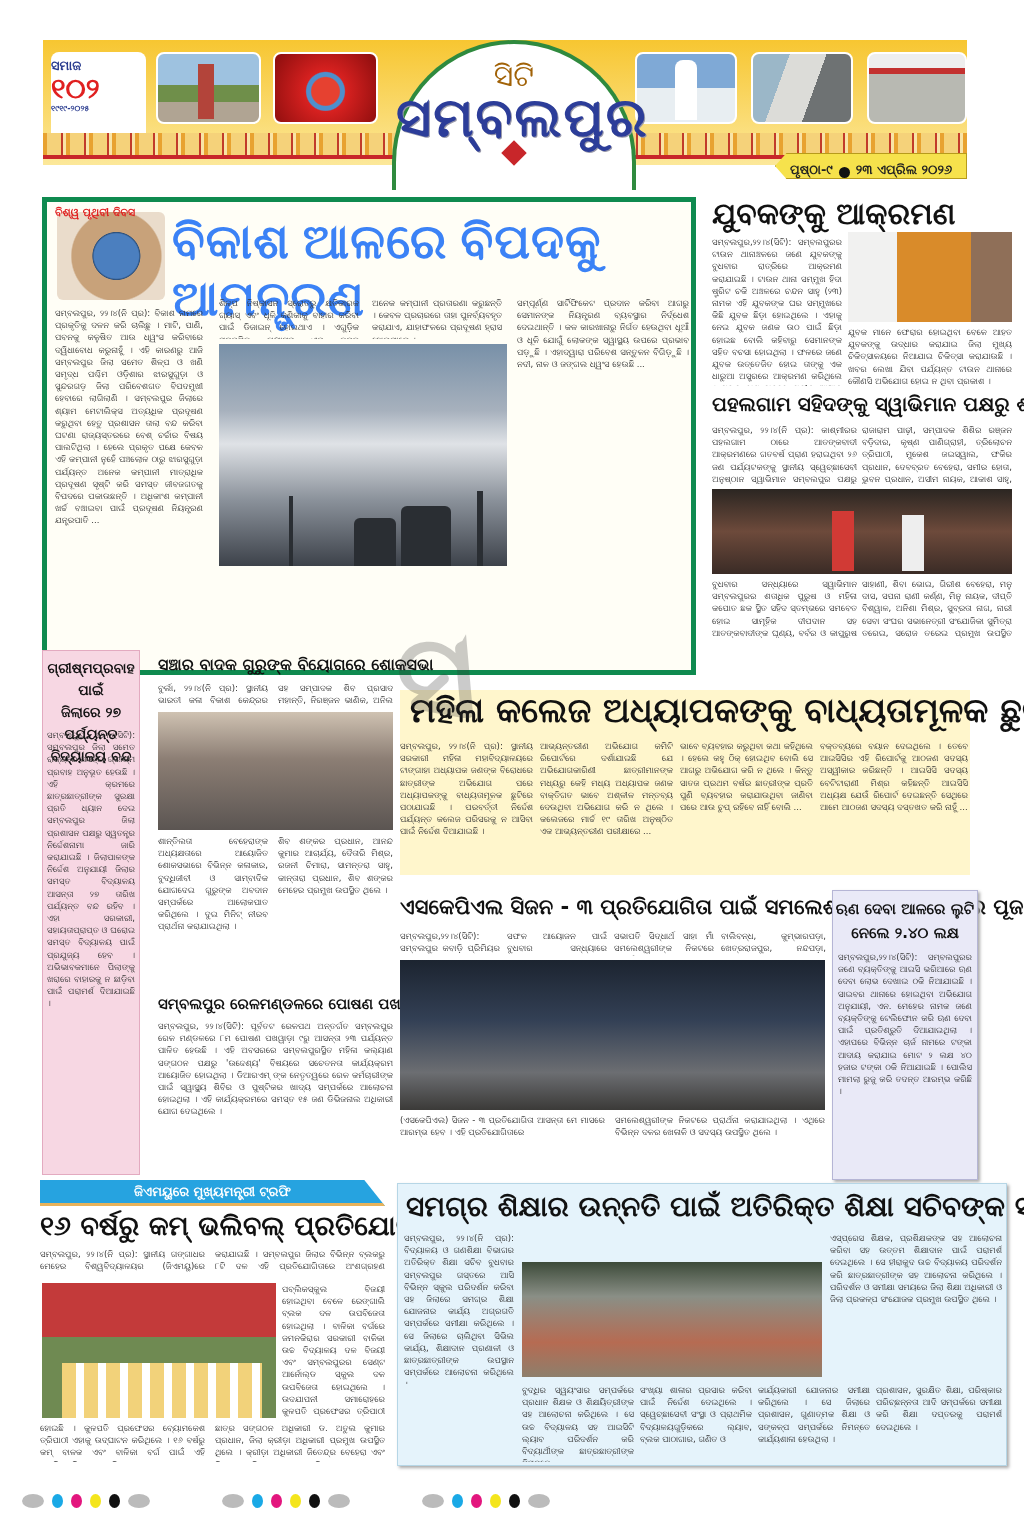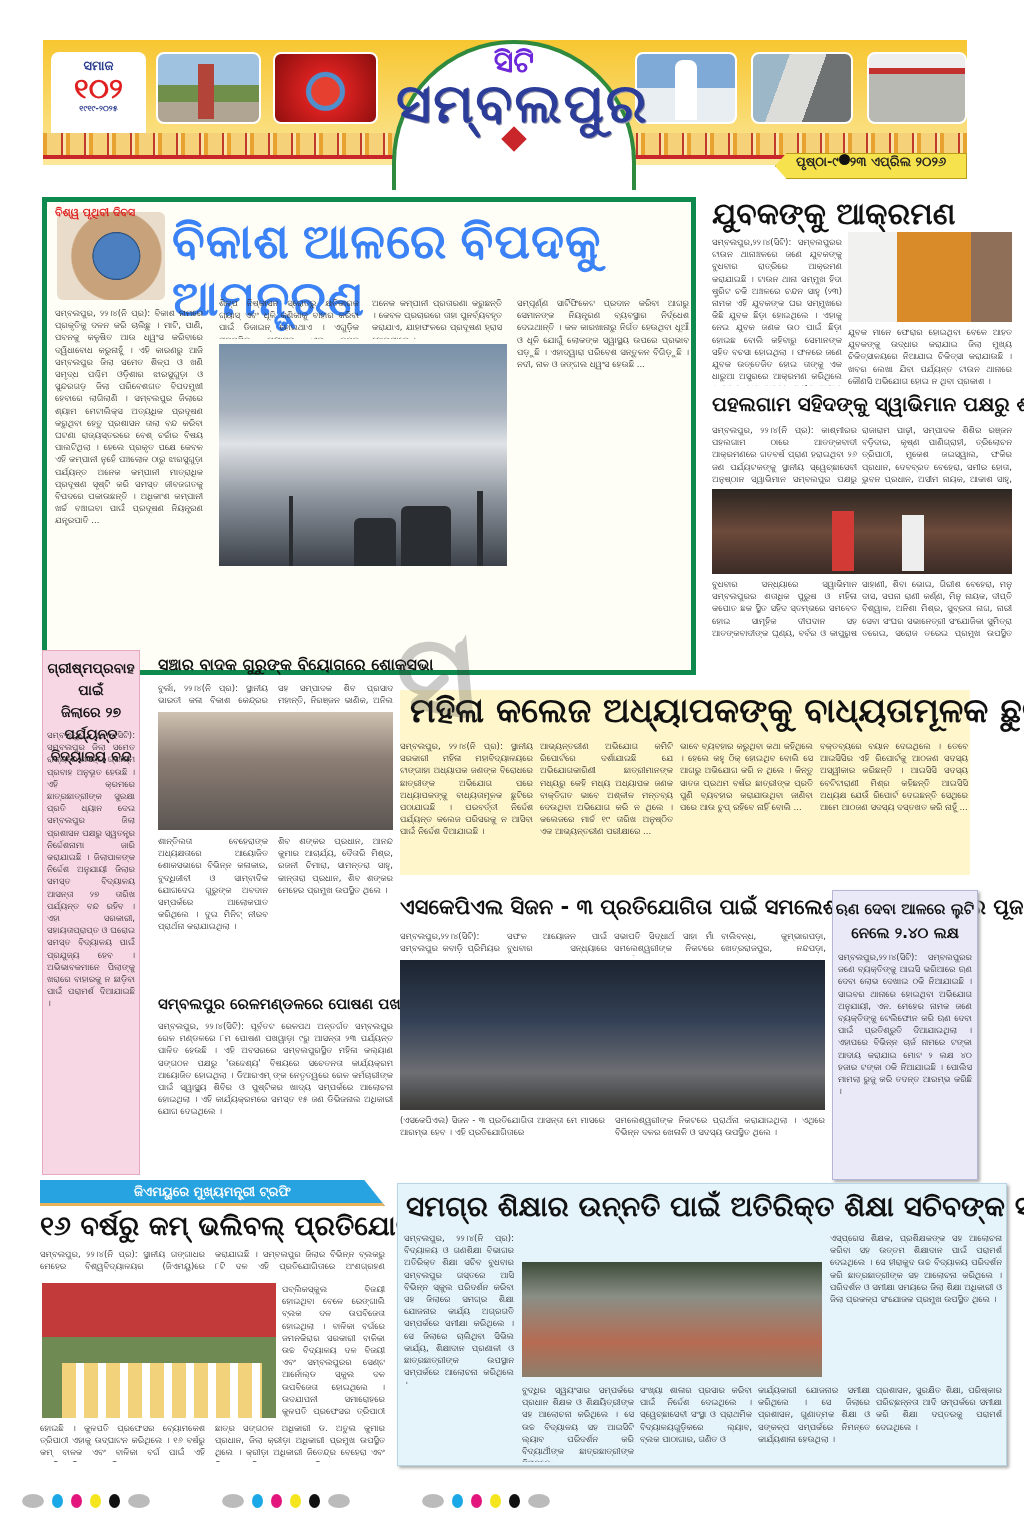--- a/index.html
+++ b/index.html
@@ -1,29 +1,29 @@
 <!DOCTYPE html>
 <html><head>
 <meta charset="utf-8">
 <style>
 *{box-sizing:border-box;margin:0;padding:0}
 body{width:1024px;height:1520px;background:#fff;font-family:"DejaVu Sans",sans-serif;position:relative;overflow:hidden;color:#222}
 .abs{position:absolute}
 .masthead{left:43px;top:40px;width:924px;height:125px;background:linear-gradient(#f7c631,#fce89a);}
 .mh-photo{position:absolute;top:12px;height:72px;border-radius:8px;border:2px solid #fff;overflow:hidden}
-.logo-box{left:8px;top:12px;width:95px;height:92px;background:#fff;border-radius:8px;text-align:center;font-weight:bold}
+.logo-box{left:8px;top:12px;width:95px;height:92px;background:#fff;border-radius:8px;text-align:left;font-weight:bold}
 .logo-top{color:#283a8e;font-size:13px;margin-top:6px}
 .logo-num{color:#e02020;font-size:28px;line-height:30px}
 .logo-yr{color:#283a8e;font-size:8px}
 .arch-row{position:absolute;left:0;top:93px;height:22px;width:100%;background:repeating-linear-gradient(90deg,#e8a230 0 4px,#f5d27a 4px 18px,#c23b2a 18px 20px,#f9e4a6 20px 23px)}
 .arch-line{position:absolute;left:0;top:115px;width:100%;height:4px;background:#c8262a}
 .title-dome{left:392px;top:40px;width:244px;height:150px;background:#fff;border-top:4px solid #2f8a3e;border-left:4px solid #2f8a3e;border-right:4px solid #2f8a3e;border-radius:122px 122px 0 0;text-align:center}
-.t-city{color:#6d28d9;font-size:30px;font-weight:bold;}
+.t-city{color:#a16207;font-size:30px;font-weight:normal;margin-top:14px}
 .t-name{color:#2c3d99;font-size:54px;font-weight:bold;line-height:48px;letter-spacing:2px;text-shadow:1px 1px 0 #99a}
-.pagetag{left:775px;top:153px;width:192px;height:26px;background:#f6e24c;border:1px solid #b79b1b;clip-path:polygon(6% 0,100% 0,100% 100%,6% 100%,0 50%);font-size:13px;font-weight:bold;color:#222;display:flex;align-items:flex-start;justify-content:center;gap:0}
+.pagetag{left:775px;top:153px;width:192px;height:26px;background:#f6e24c;border:1px solid #b79b1b;clip-path:polygon(6% 0,100% 0,100% 100%,6% 100%,0 50%);font-size:13px;font-weight:bold;color:#222;display:flex;align-items:flex-end;justify-content:center;gap:6px}
 .dot{width:11px;height:11px;border-radius:50%;background:#111;display:inline-block}
 .lead{left:42px;top:197px;width:654px;height:478px;border:5px solid #0f8a4f;background:#fffef6}
 .lead h1{position:absolute;left:125px;top:12px;font-size:48px;font-weight:bold;letter-spacing:1px;color:#3b82f6;font-family:Liberation Serif, serif}
 .earth{position:absolute;left:10px;top:10px;width:108px;height:88px;border-radius:6px;background:radial-gradient(circle at 55% 50%,#4b7fbf 0 30%,#2c4f7a 32%,#c8a27a 33% 60%,#eadccb 62%)}
 .earth-label{position:absolute;left:8px;top:4px;font-size:11px;font-weight:bold;color:#e02020}
 .col-text{position:absolute;font-size:8.5px;line-height:12.2px;color:#333;text-align:justify;overflow:hidden}
 .photo{position:absolute;background:#777;overflow:hidden}
 .smoke{background:linear-gradient(#7890a8,#a7b1bd 30%,#dfe2e6 45%,#8b929b 70%,#3d424a)}
 .tower{position:absolute;bottom:0;background:#2a2e33}
 .rt-head{position:absolute;font-weight:bold;color:#111}

